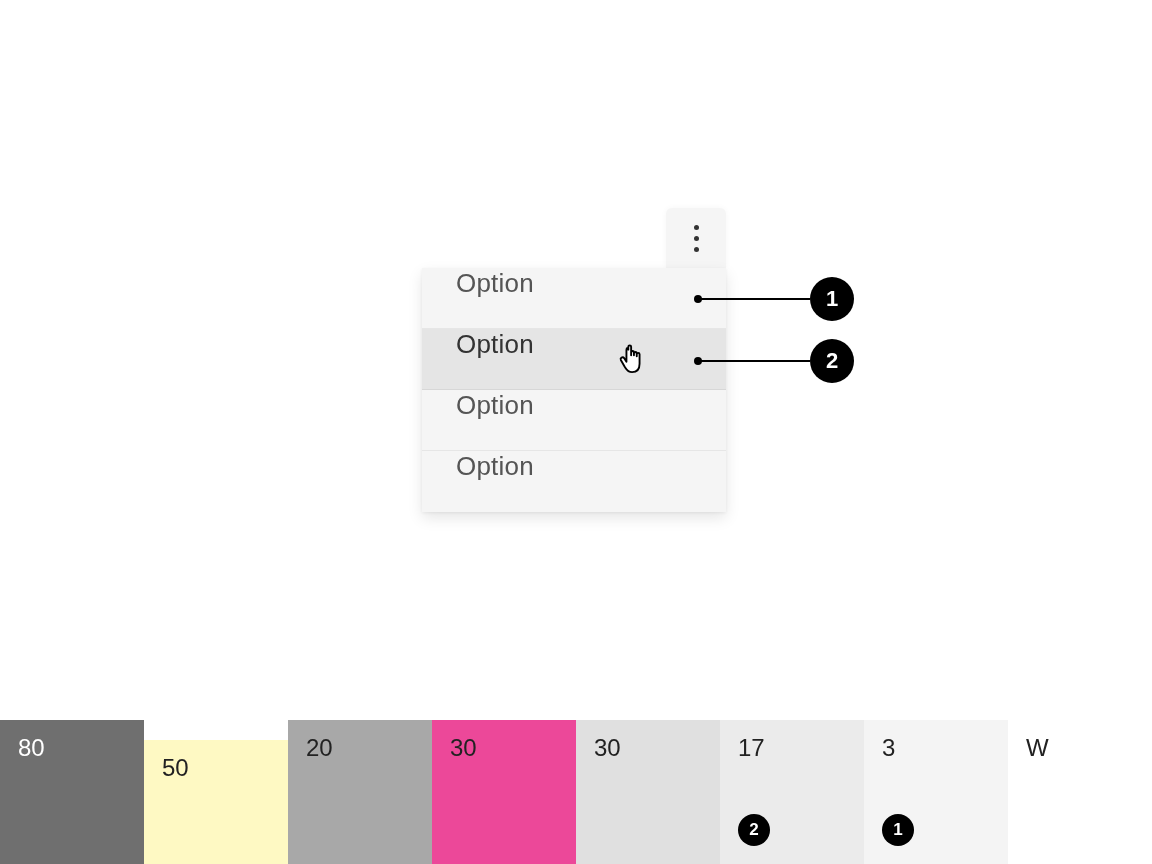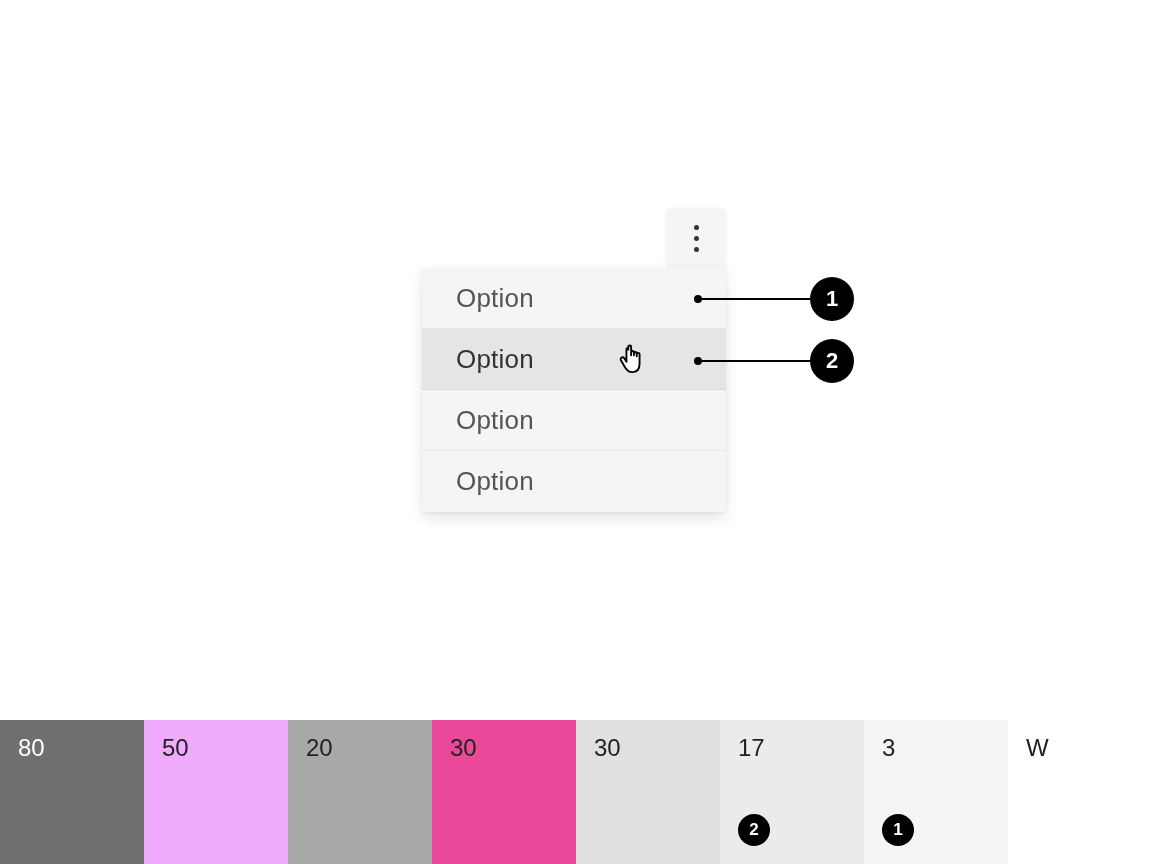--- a/index.html
+++ b/index.html
@@ -46,21 +46,21 @@
     left: 422px;
     top: 268px;
     width: 304px;
     background: #f5f5f5;
     box-shadow: 0 6px 14px rgba(0,0,0,0.10), 0 1px 3px rgba(0,0,0,0.06);
   }
   .menu-item {
     height: 61px;
     border-bottom: 1px solid rgba(0,0,0,0.06);
     display: flex;
-    align-items: center;
+    align-items: flex-start;
     padding: 0 34px;
     font-size: 26px;
     color: #555;
     position: relative;
     letter-spacing: 0.2px;
   }
   .menu-item:last-child { border-bottom: none; }
   .menu-item.hovered {
     background: #e5e5e5;
     color: #333;
@@ -182,21 +182,21 @@
 <div class="ann-dot" style="left:698px; top:361px;"></div>
 <div class="ann-line" style="left:698px; top:361px; width:112px;"></div>
 <div class="ann-badge" style="left:832px; top:361px;">
   <span>2</span>
 </div>
 
 <div class="swatches">
   <div class="swatch light" style="background: rgb(111, 111, 111);">
     <span class="swatch-label">80</span>
   </div>
-  <div class="swatch" style="background: #f0abfc;">
+  <div class="swatch" style="background: #fef9c3; margin-top: 20px;">
     <span class="swatch-label">50</span>
   </div>
   <div class="swatch" style="background: rgb(168, 168, 168);">
     <span class="swatch-label">20</span>
   </div>
   <div class="swatch" style="background: #ec4899;">
     <span class="swatch-label">30</span>
   </div>
   <div class="swatch" style="background: rgb(224, 224, 224);">
     <span class="swatch-label">30</span>

